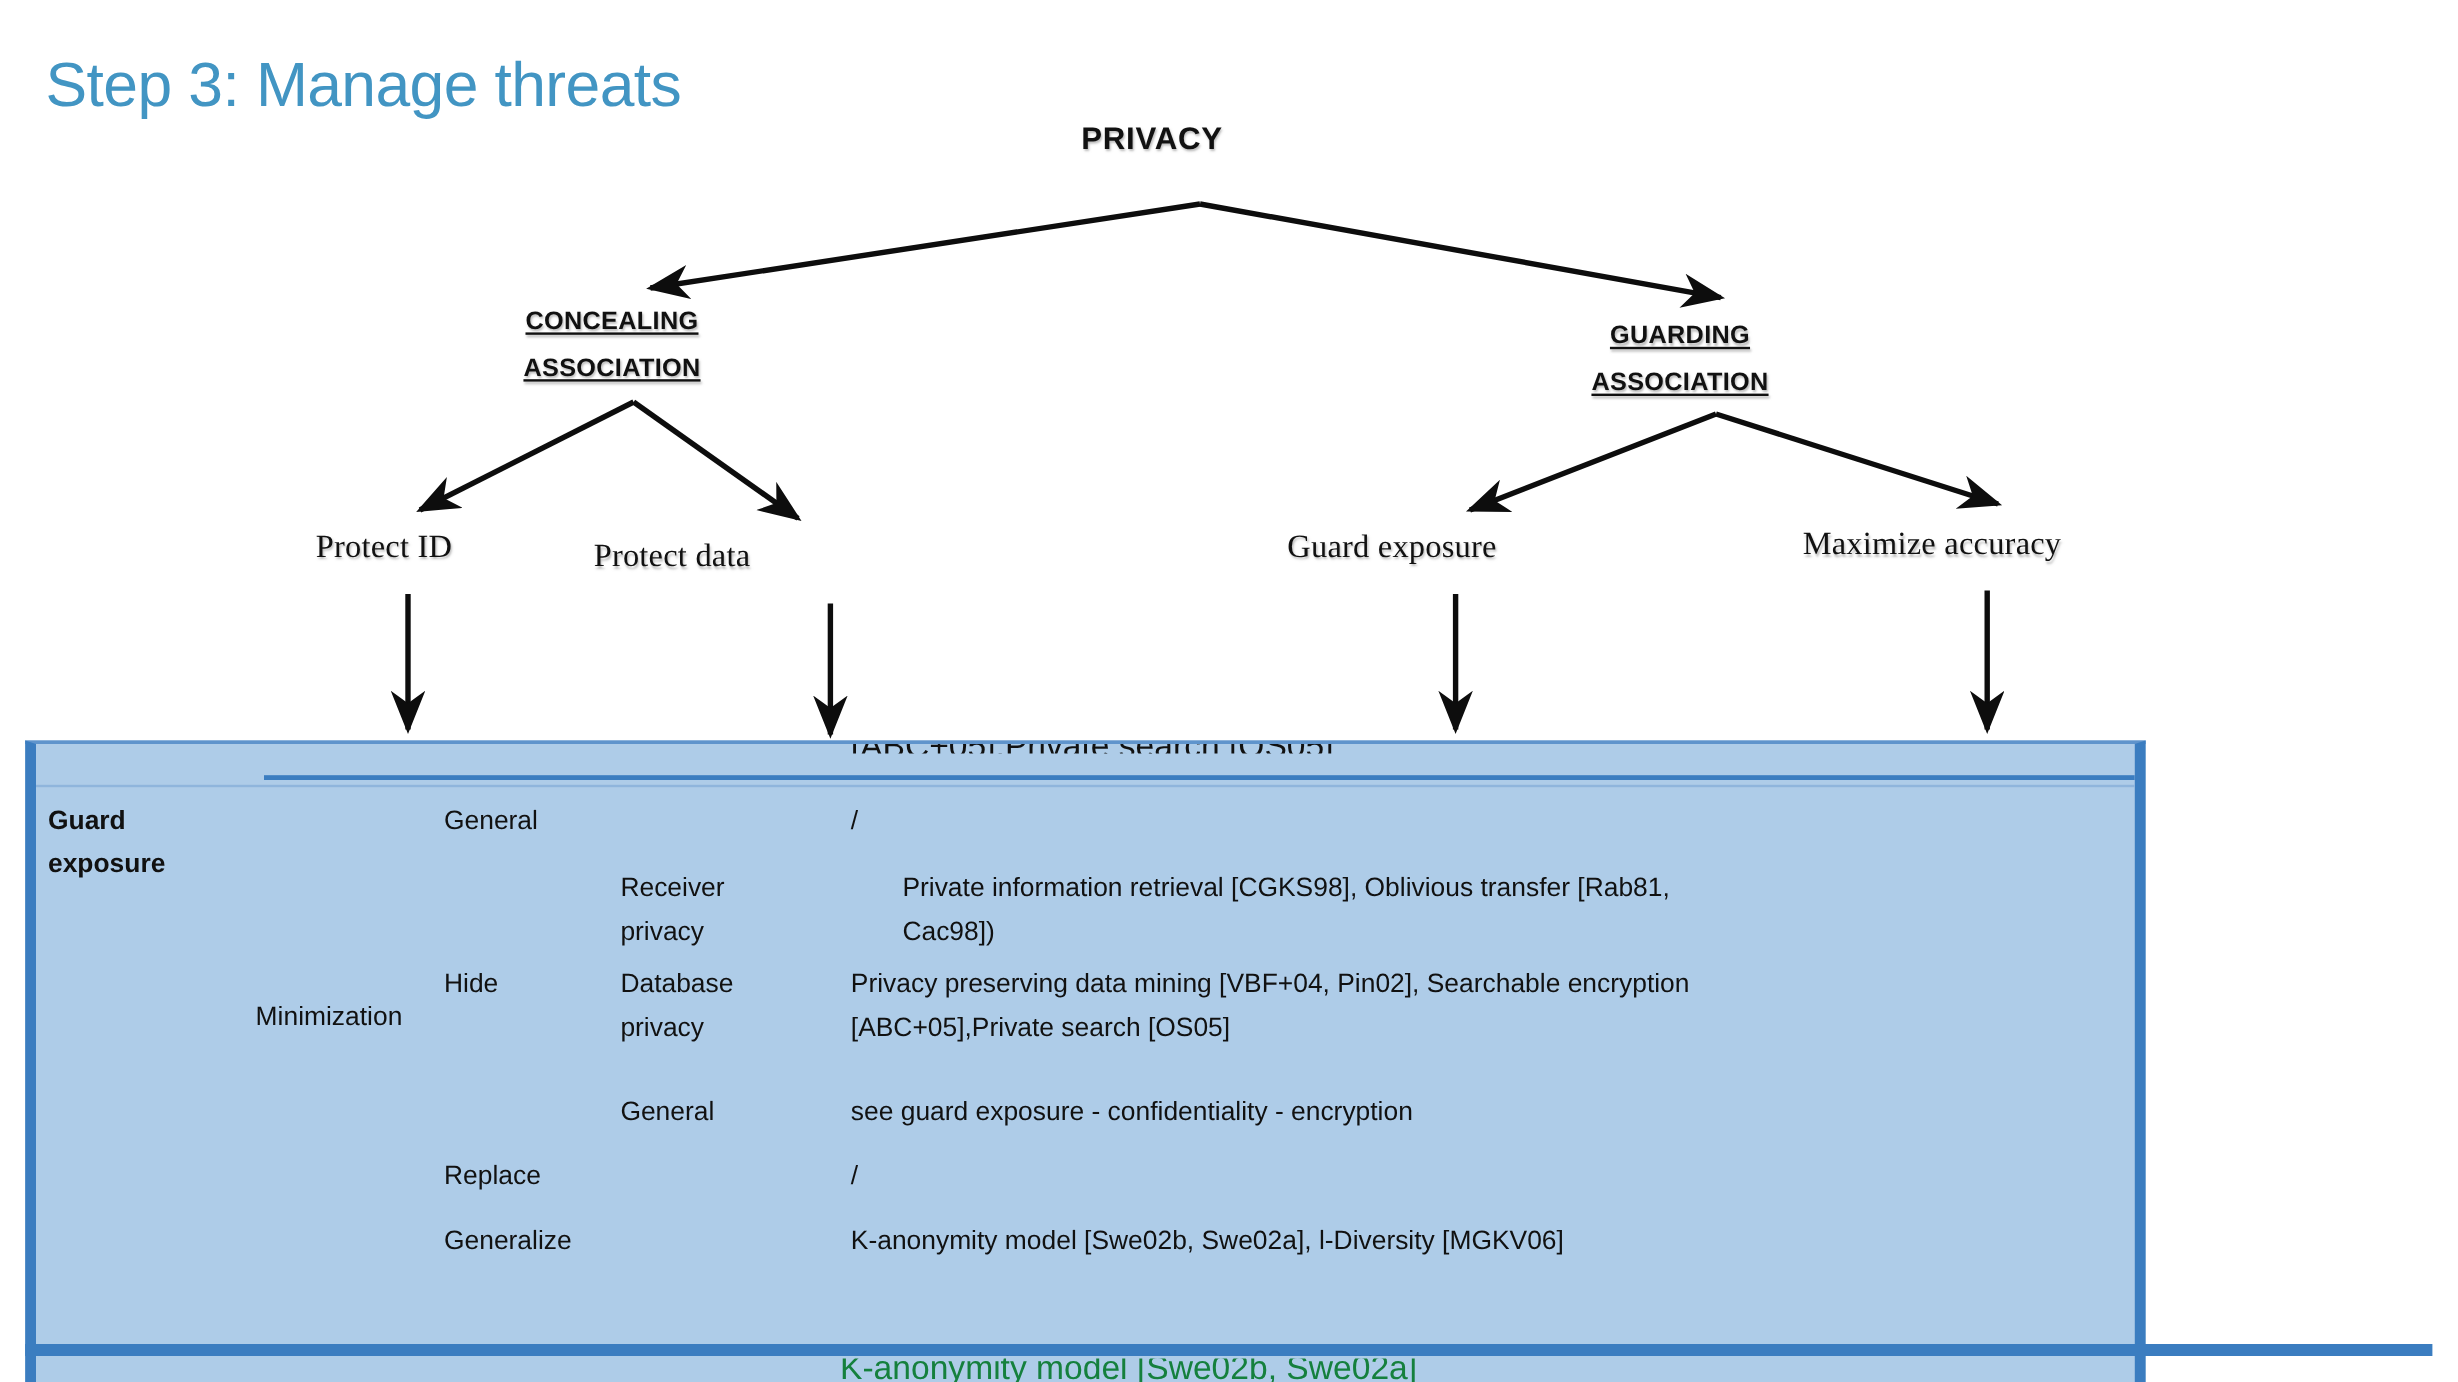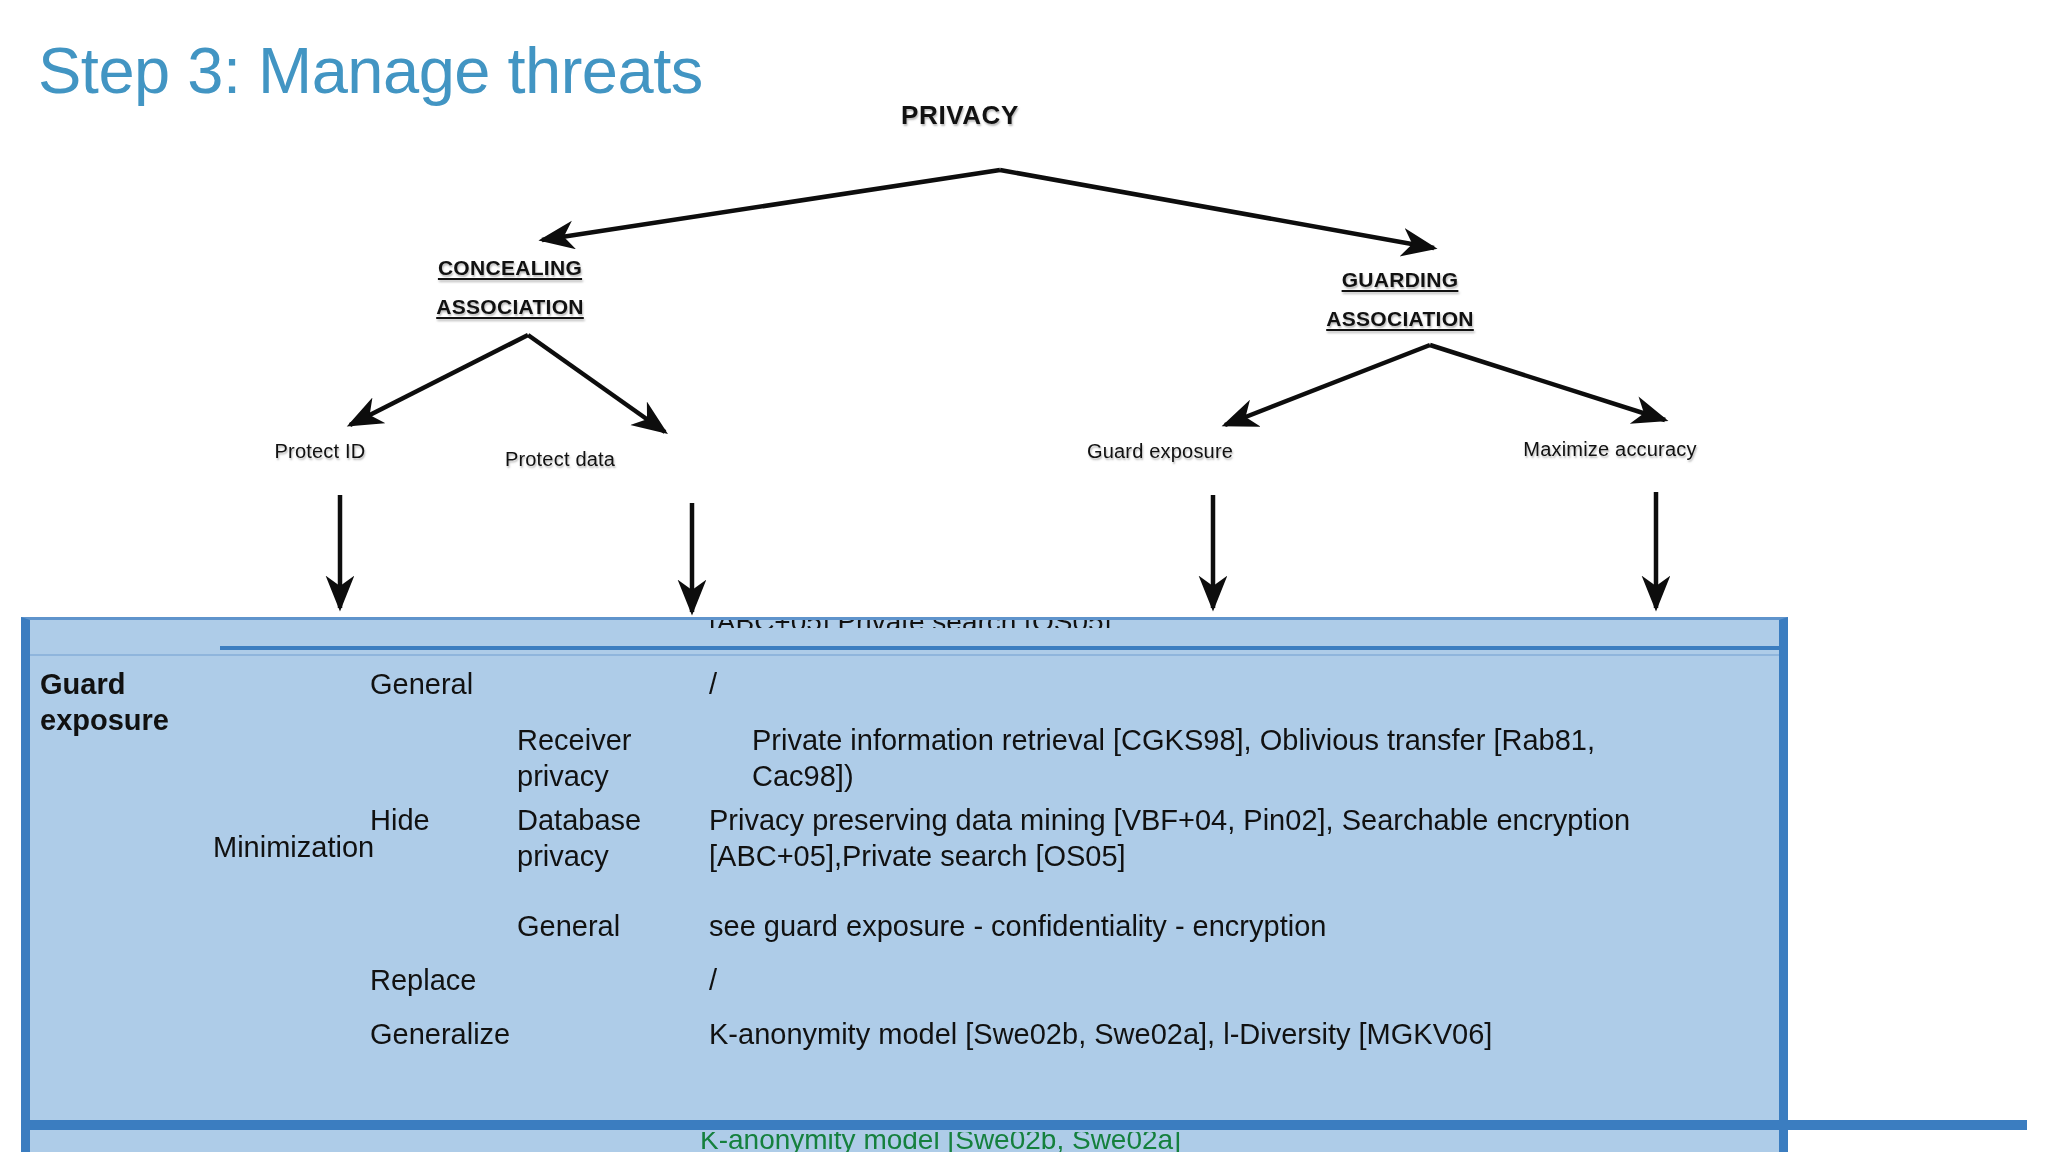--- a/index.html
+++ b/index.html
@@ -17,21 +17,21 @@
     height: 1152px;
     background: #ffffff;
     overflow: hidden;
   }
 
   
   #slide-title {
     position: absolute;
     left: 38px;
     top: 28px;
-    font-size: 65px;
+    font-size: 52px;
     line-height: 86px;
     font-weight: 400;
     color: #4295c3;
     letter-spacing: -0.5px;
     white-space: nowrap;
   }
 
   
   #tree-diagram {
     position: absolute;
@@ -65,23 +65,24 @@
     font-weight: bold;
     line-height: 39px;
     letter-spacing: 0.3px;
   }
   .tree-node.branch span {
     display: block;
     text-decoration: underline;
     text-underline-offset: 3px;
   }
   .tree-node.leaf {
-    font-size: 20px;
+    font-size: 27px;
     font-weight: 400;
     letter-spacing: 0.2px;
+    font-family: Liberation Serif, serif;
   }
 
   
   #node-privacy            { left: 840px;  top: 100px; width: 240px; }
   #node-concealing         { left: 320px;  top: 248px; width: 380px; }
   #node-guarding           { left: 1210px; top: 260px; width: 380px; }
   #node-protect-id         { left: 190px;  top: 440px; width: 260px; }
   #node-protect-data       { left: 410px;  top: 448px; width: 300px; }
   #node-guard-exposure     { left: 1000px; top: 440px; width: 320px; }
   #node-maximize-accuracy  { left: 1410px; top: 438px; width: 400px; }
@@ -134,21 +135,21 @@
   #table-body {
     position: absolute;
     left: 0;
     top: 38px;
     width: 100%;
     height: 480px;
   }
   .cell {
     position: absolute;
     color: #111111;
-    font-size: 29px;
+    font-size: 22px;
     line-height: 36px;
     font-weight: 400;
   }
   .cell.head {
     font-weight: bold;
   }
   
   .col-a { left: 10px;  width: 160px; }
   .col-b { left: 155px; width: 180px; margin-left: 28px; }
   .col-c { left: 340px; width: 140px; }

